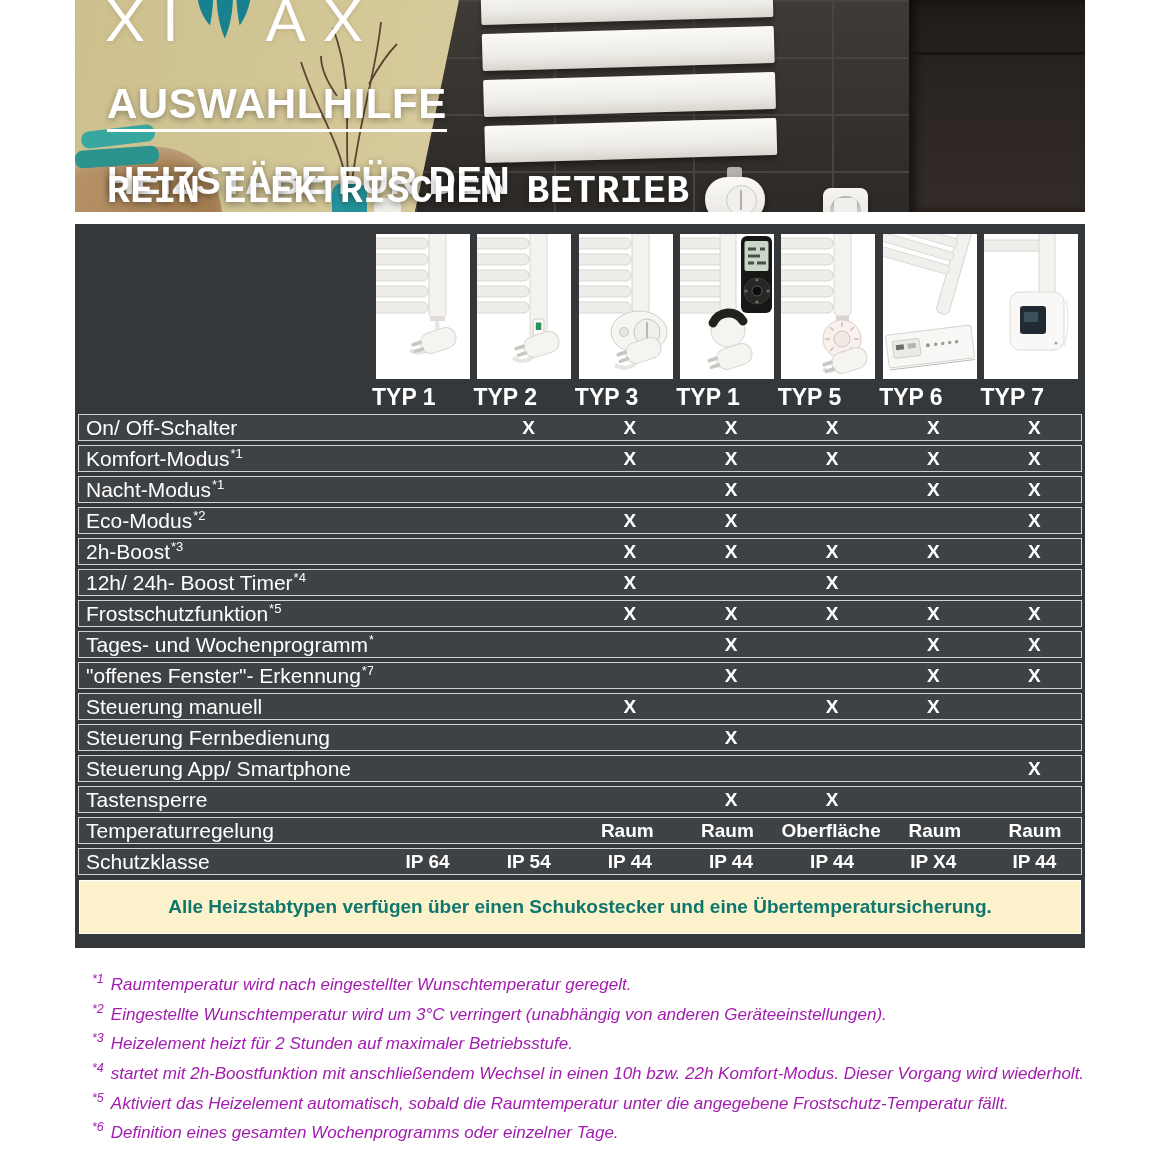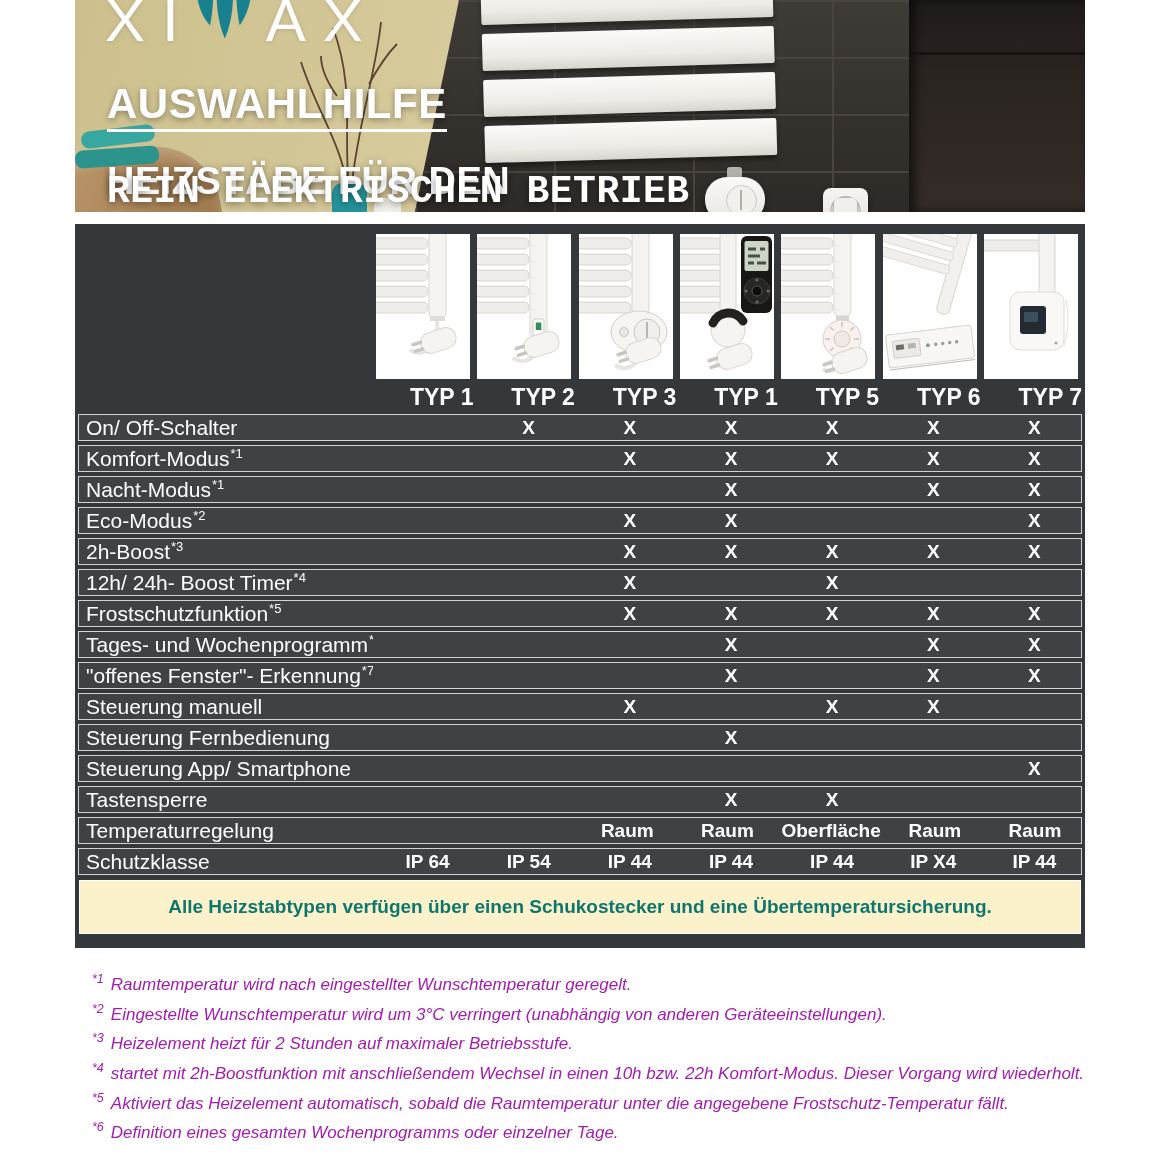--- a/index.html
+++ b/index.html
@@ -58,21 +58,21 @@
     text-shadow:0 2px 7px rgba(0,0,0,.45);z-index:5;white-space:nowrap;}
   .hero-title.l1{top:120px;margin-top:40px;}
   .hero-title.l2{top:170px;font-family:Liberation Mono, monospace;}
 
   
   .board{margin-top:12px;background:#35383b;padding:10px 3px 12px 3px;}
   .grid{display:grid;grid-template-columns:294px repeat(7,1fr);}
   .img-row{margin-bottom:2px;}
   .img-cell{width:94px;height:145px;background:#fff;justify-self:center;overflow:hidden;}
   .type-row{height:33px;align-items:center;}
-  .type-label{text-align:right;color:#fff;font-weight:bold;font-size:23px;}
+  .type-label{text-align:left;color:#fff;font-weight:bold;font-size:23px;}
   .feature-row{height:25px;align-items:center;border:1px solid #d2d2d2;background:#3f4245;margin-bottom:4px;gap:8px;}
   .feat-label{color:#fff;font-size:21px;padding-left:7px;white-space:nowrap;overflow:hidden;}
   .feat-label sup{font-size:13px;margin-left:1px;}
   .feat-cell{text-align:center;color:#fff;font-weight:bold;font-size:19px;white-space:nowrap;}
   .banner{margin:5px 1px 2px 1px;height:52px;background:#fbf2cb;border:1px solid #fff;
     display:flex;align-items:center;justify-content:center;font-weight:bold;font-size:19px;color:#0f766e;}
 
   
   .notes{margin:22px 0 0 17px;}
   .note{font-style:italic;font-size:17px;line-height:18px;color:#a21caf;margin-bottom:6px;white-space:nowrap;}

